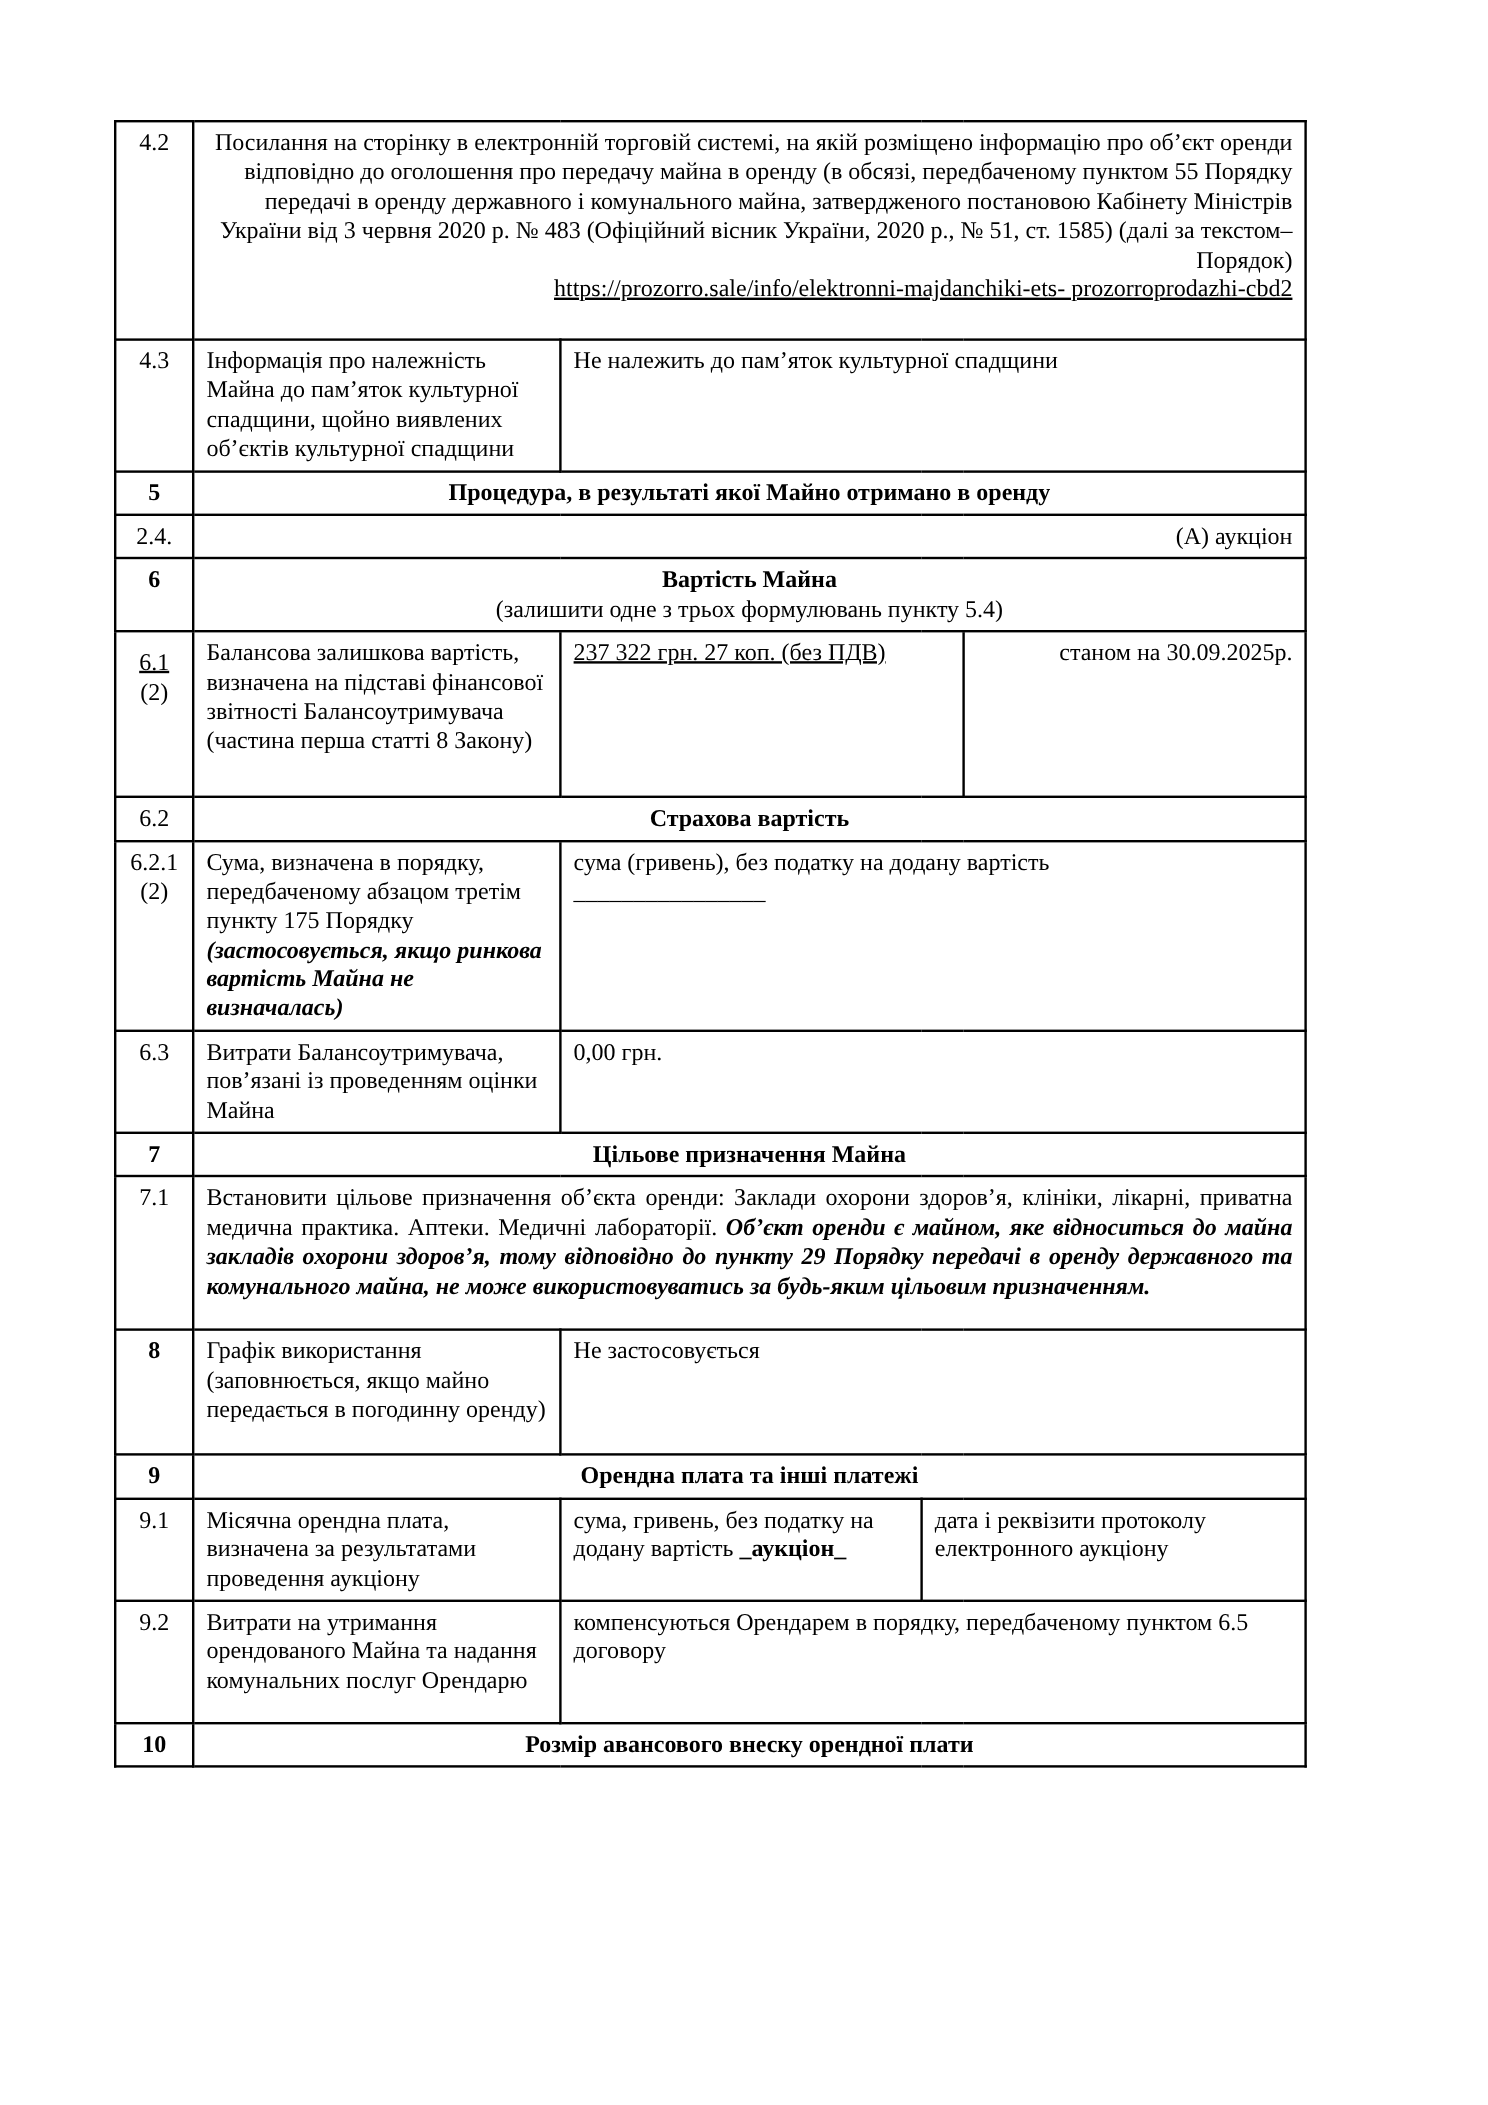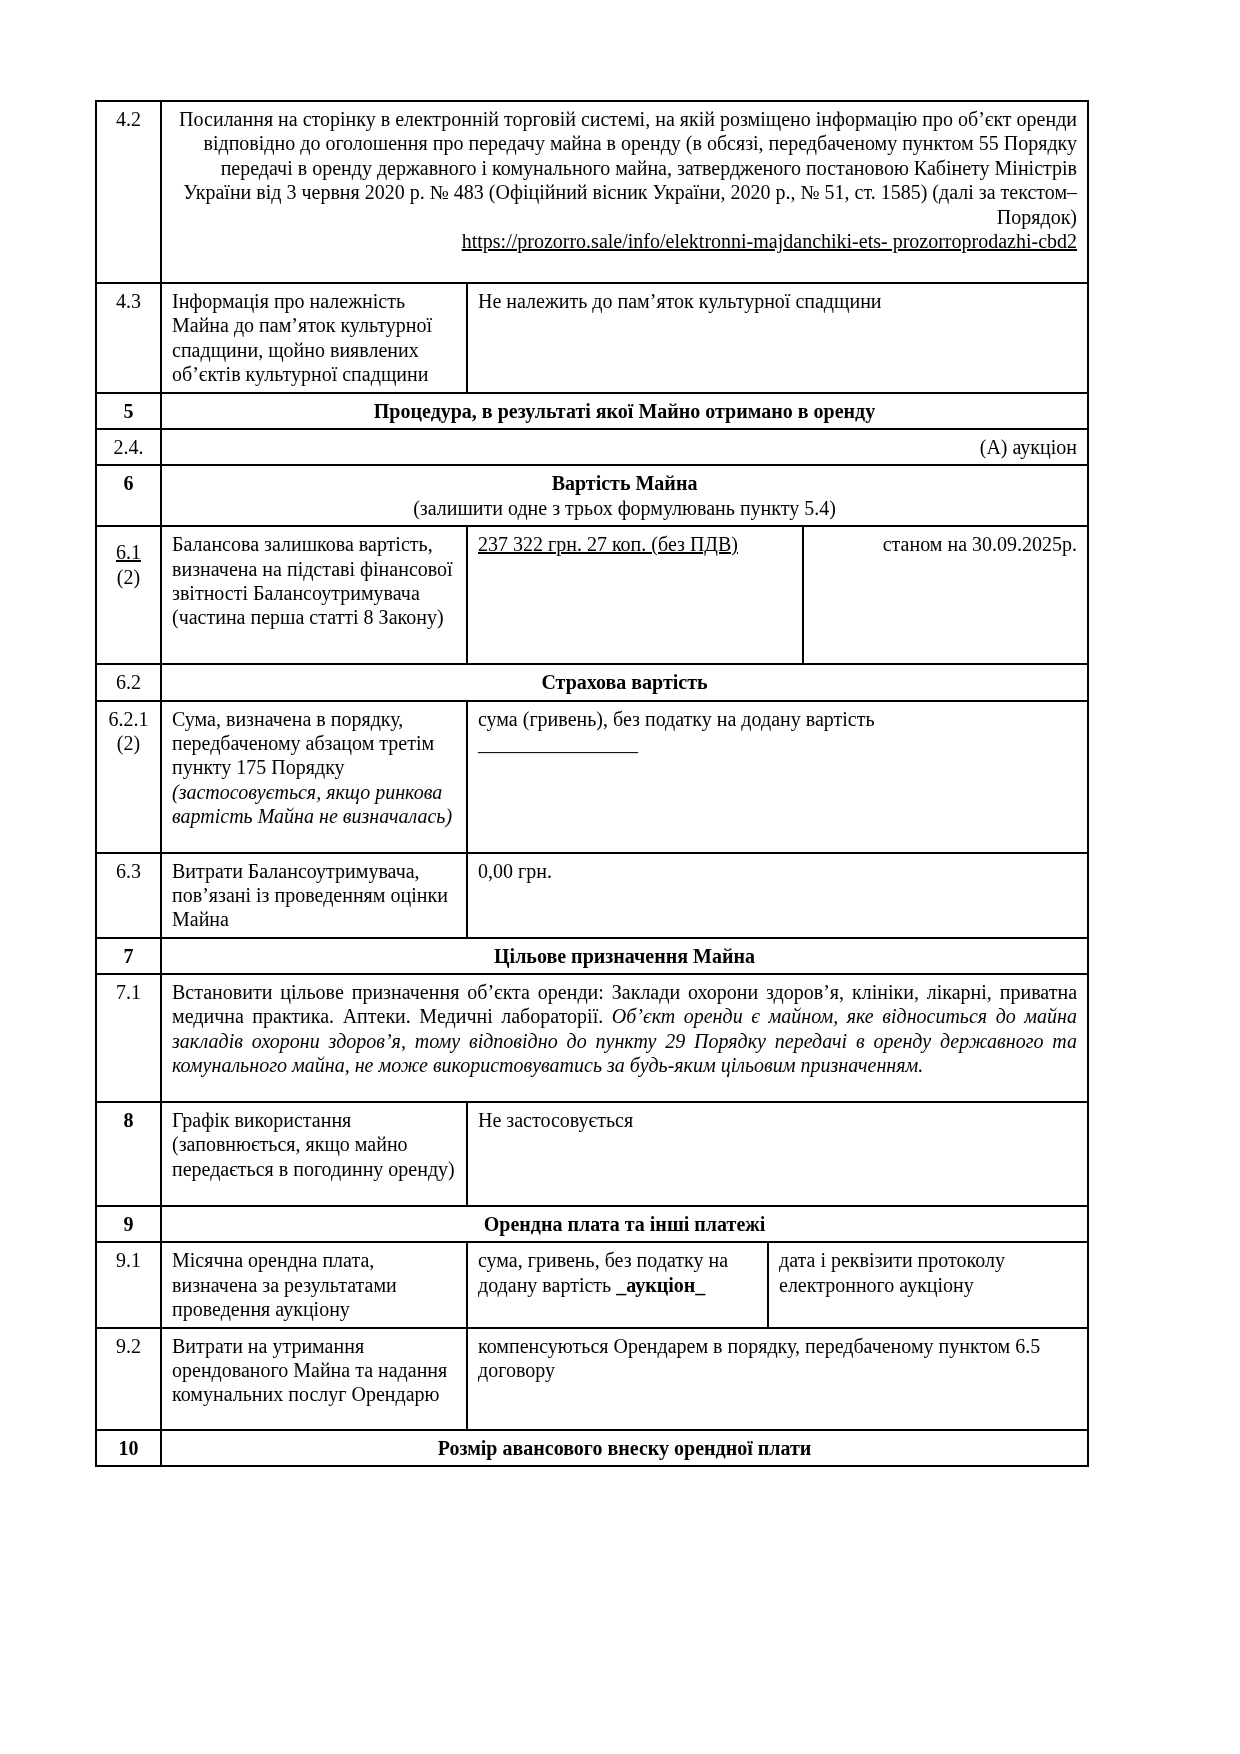--- a/index.html
+++ b/index.html
@@ -30,21 +30,21 @@
     padding: 5px 10px;
     word-wrap: break-word;
   }
   td.num {
     text-align: center;
     padding: 5px 2px;
     margin-top: 25px;
   }
   td.center { text-align: right; margin-top: 36px; }
   .bold { font-weight: bold; }
-  .boldital { font-weight: normal; font-style: italic; }
+  .boldital { font-weight: bold; font-style: italic; }
   td.header-cell { text-align: center; font-weight: bold; }
   .sub-reg { font-weight: normal; display: block; }
   .link {
     text-decoration: underline;
     color: #000000;
     cursor: pointer;
     font-family: Liberation Serif, serif;
   }
   .blank-line {
     display: block;

